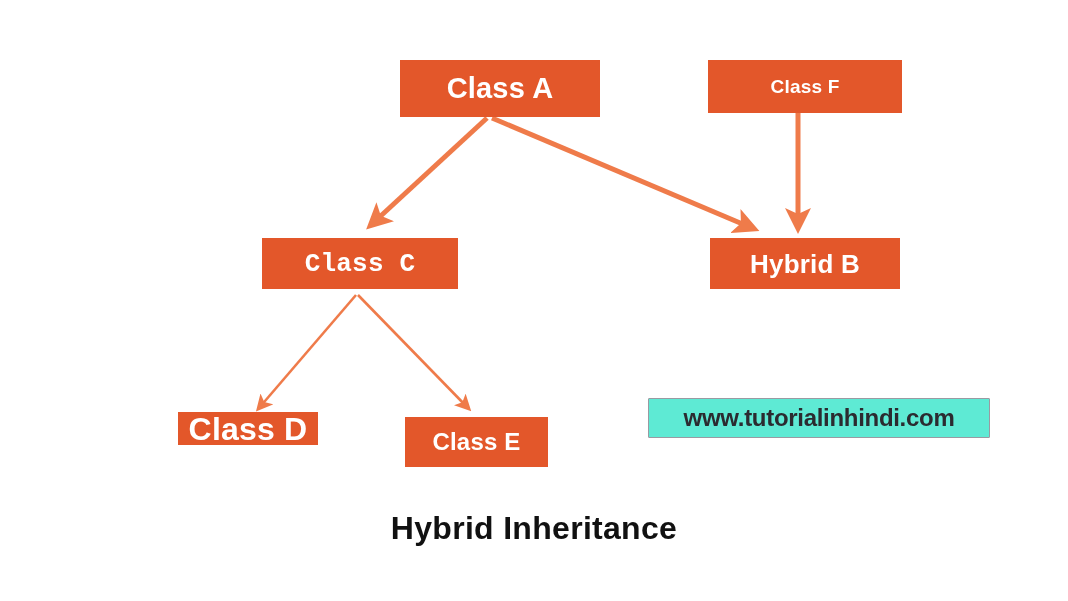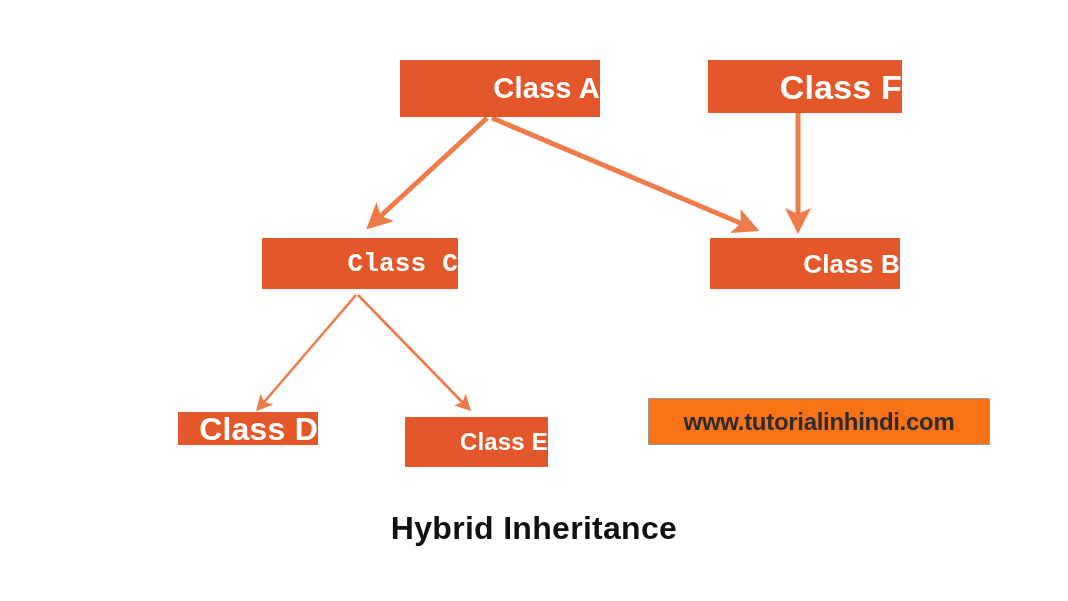--- a/index.html
+++ b/index.html
@@ -22,49 +22,49 @@
     left: 0;
     top: 0;
     width: 1068px;
     height: 601px;
     pointer-events: none;
   }
   .node-box {
     position: absolute;
     display: flex;
     align-items: center;
-    justify-content: flex-end;
+    justify-content: center;
     background: #e3572a;
     color: #ffffff;
     font-weight: bold;
     letter-spacing: 0.2px;
     white-space: nowrap;
     box-sizing: border-box;
   }
   .node-label {
     display: block;
     line-height: 1;
   }
   #node-a  { left: 400px; top: 60px;  width: 200px; height: 57px;  font-size: 29px; }
-  #node-f  { left: 708px; top: 60px;  width: 194px; height: 53px;  font-size: 34px; }
+  #node-f  { left: 708px; top: 60px;  width: 194px; height: 53px;  font-size: 19px; }
   #node-c  { left: 262px; top: 238px; width: 196px; height: 51px;  font-size: 26px; font-family: Liberation Mono, monospace; }
   #node-b  { left: 710px; top: 238px; width: 190px; height: 51px;  font-size: 26px; }
   #node-d  { left: 178px; top: 412px; width: 140px; height: 33px;  font-size: 32px; }
   #node-e  { left: 405px; top: 417px; width: 143px; height: 50px;  font-size: 24px; }
 
   #watermark {
     position: absolute;
     left: 648px;
     top: 398px;
     width: 342px;
-    height: 47px;
+    height: 40px;
     box-sizing: border-box;
     border: 1.5px solid #9a9aa2;
     border-radius: 1px;
-    background: #f97316;
+    background: #5eead4;
     display: flex;
     align-items: center;
     justify-content: center;
   }
   #watermark-text {
     font-size: 24px;
     font-weight: bold;
     color: #2b2b30;
     letter-spacing: -0.3px;
     line-height: 1;
@@ -114,21 +114,21 @@
 
   <div class="node-box" id="node-f">
     <span class="node-label">Class F</span>
   </div>
 
   <div class="node-box" id="node-c">
     <span class="node-label">Class C</span>
   </div>
 
   <div class="node-box" id="node-b">
-    <span class="node-label">Class B</span>
+    <span class="node-label">Hybrid B</span>
   </div>
 
   <div class="node-box" id="node-d">
     <span class="node-label">Class D</span>
   </div>
 
   <div class="node-box" id="node-e">
     <span class="node-label">Class E</span>
   </div>
 

